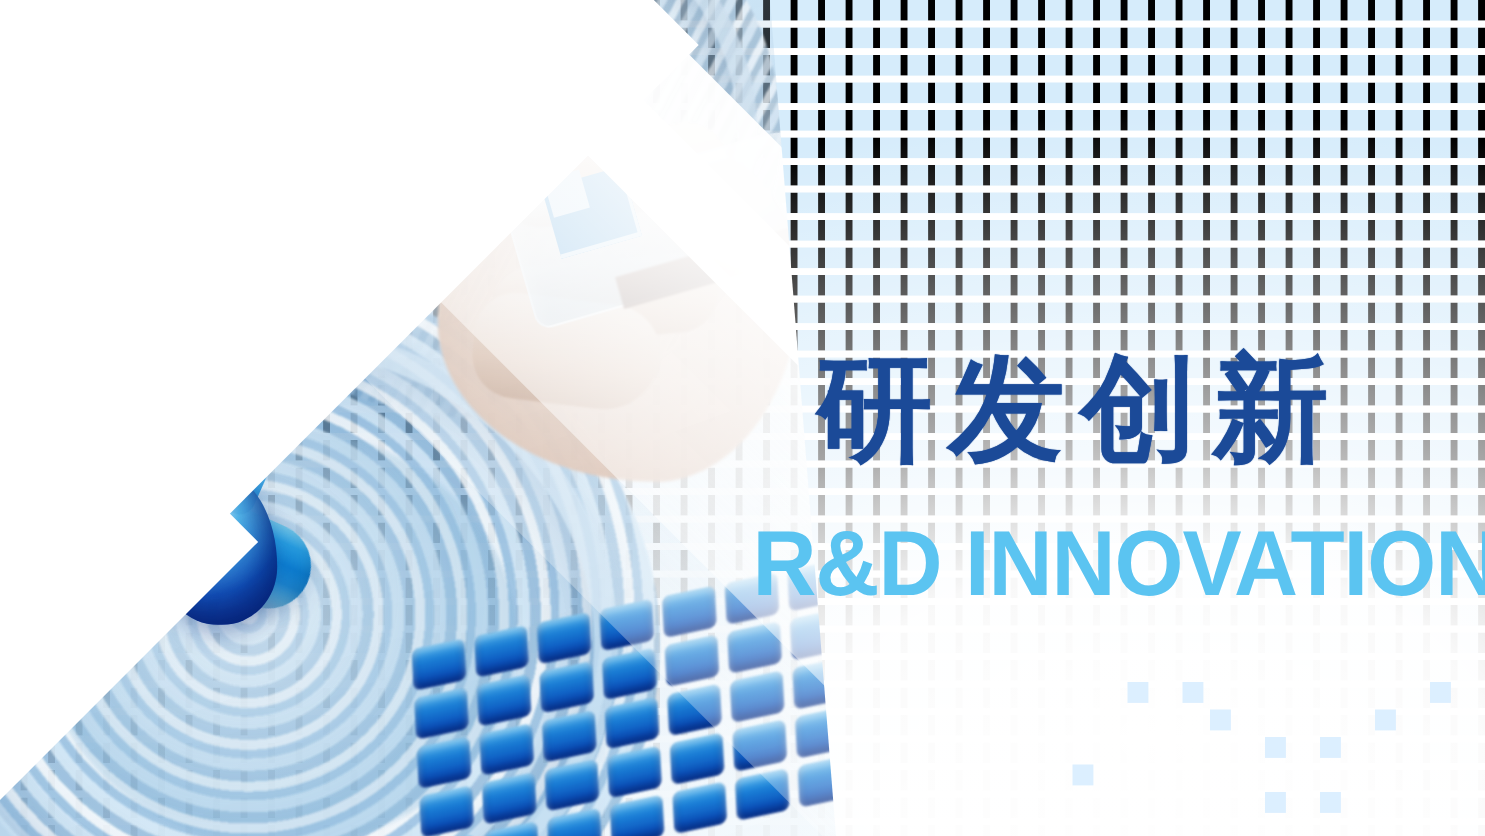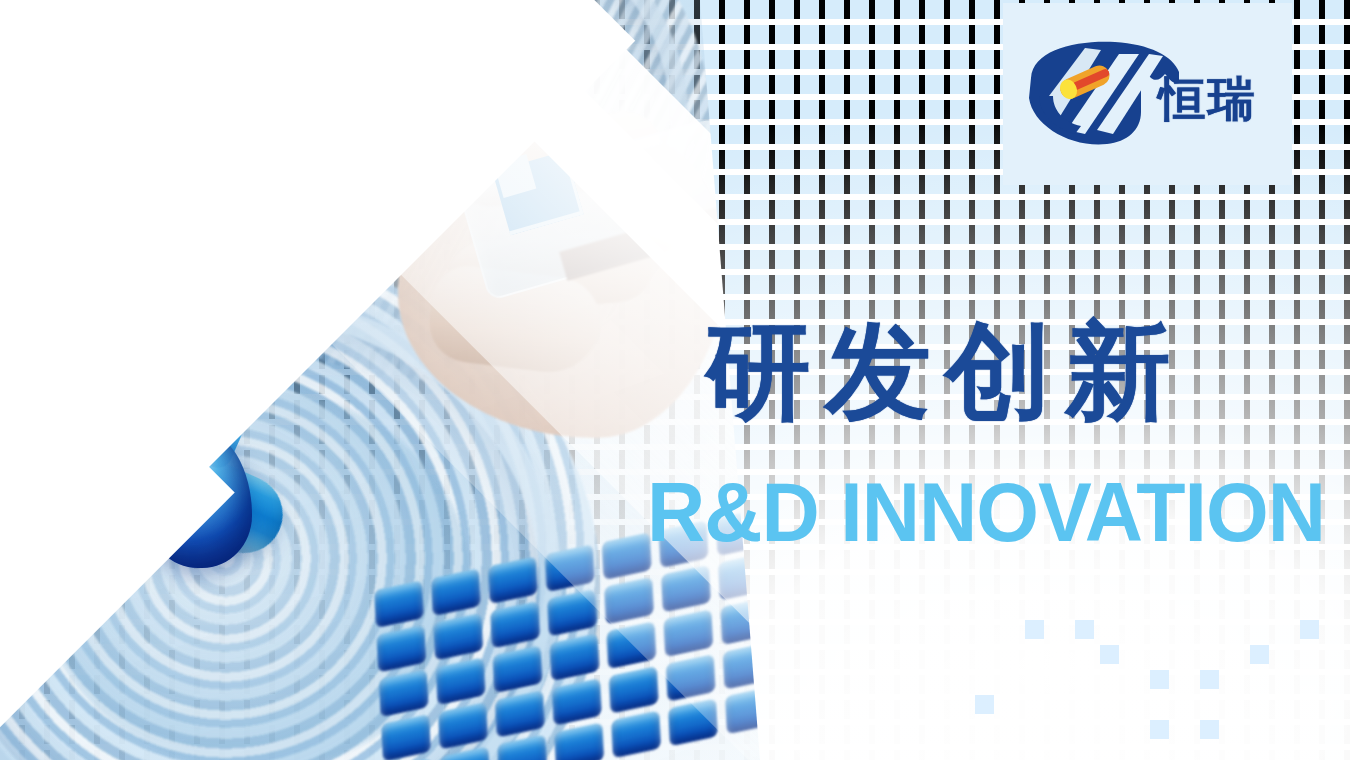--- a/index.html
+++ b/index.html
@@ -253,21 +253,21 @@
     position:absolute; left:136px; top:34px;
     font-size:47px; font-weight:bold; letter-spacing:2px;
     color:#17418f;
     font-family:"DejaVu Sans", sans-serif;
     text-shadow:0 0 1px #17418f;
     white-space:nowrap;
   }
 
   
   .headline{
-    position:absolute; left:705px; top:318px; width:600px;
+    position:absolute; left:742px; top:318px; width:600px;
   }
   .h-cn{
     font-family:"DejaVu Sans", sans-serif;
     font-size:106px; font-weight:bold;
     color:#1b4a98;
     letter-spacing:14px;
     line-height:1.02;
     white-space:nowrap;
     text-shadow:0 0 1px #1b4a98;
   }
@@ -381,37 +381,14 @@
     <div class="chev chev-a"></div>
     <div class="chev chev-f"></div>
     <div class="corner-tl"></div>
   </div>
 
   <div class="headline">
     <div class="h-cn">研发创新</div>
     <div class="h-en">R&amp;D INNOVATION</div>
   </div>
 
-  <div class="logo-panel">
-    <div class="logo-inner">
-      <svg class="logo-mark" viewBox="0 0 160 112">
-
-        <path d="M8 40 C10 12 52 2 92 4 C126 6 150 18 156 34 L156 44
-                 C150 48 146 40 142 36 C138 41 133 44 128 40 C124 36 121 32 118 30
-                 L118 74 C118 92 104 104 84 106 C48 110 10 88 6 60 Z" fill="#17418f"></path>
-
-        <path d="M44 92 L96 16 L116 16 L62 96 Z" fill="#e3f1fb"></path>
-        <path d="M74 92 L126 16 L140 18 L90 96 Z" fill="#e3f1fb"></path>
-        <path d="M20 66 L62 10 L78 12 L36 80 Z" fill="#e3f1fb" opacity=".95"></path>
-
-        <path d="M52 96 C30 90 16 74 16 58 L30 58 C30 72 40 84 58 88 Z" fill="#17418f"></path>
-
-        <g transform="rotate(-24 62 44)">
-          <rect x="36" y="34" width="52" height="20" rx="10" fill="#f0a32a"></rect>
-          <rect x="36" y="40" width="52" height="8" rx="4" fill="#e2482b"></rect>
-          <rect x="36" y="34" width="16" height="20" rx="9" fill="#fbe23c"></rect>
-        </g>
-      </svg>
-      <div class="logo-cn">恒瑞</div>
-    </div>
-  </div>
 
 </div>
 
 </body></html>

